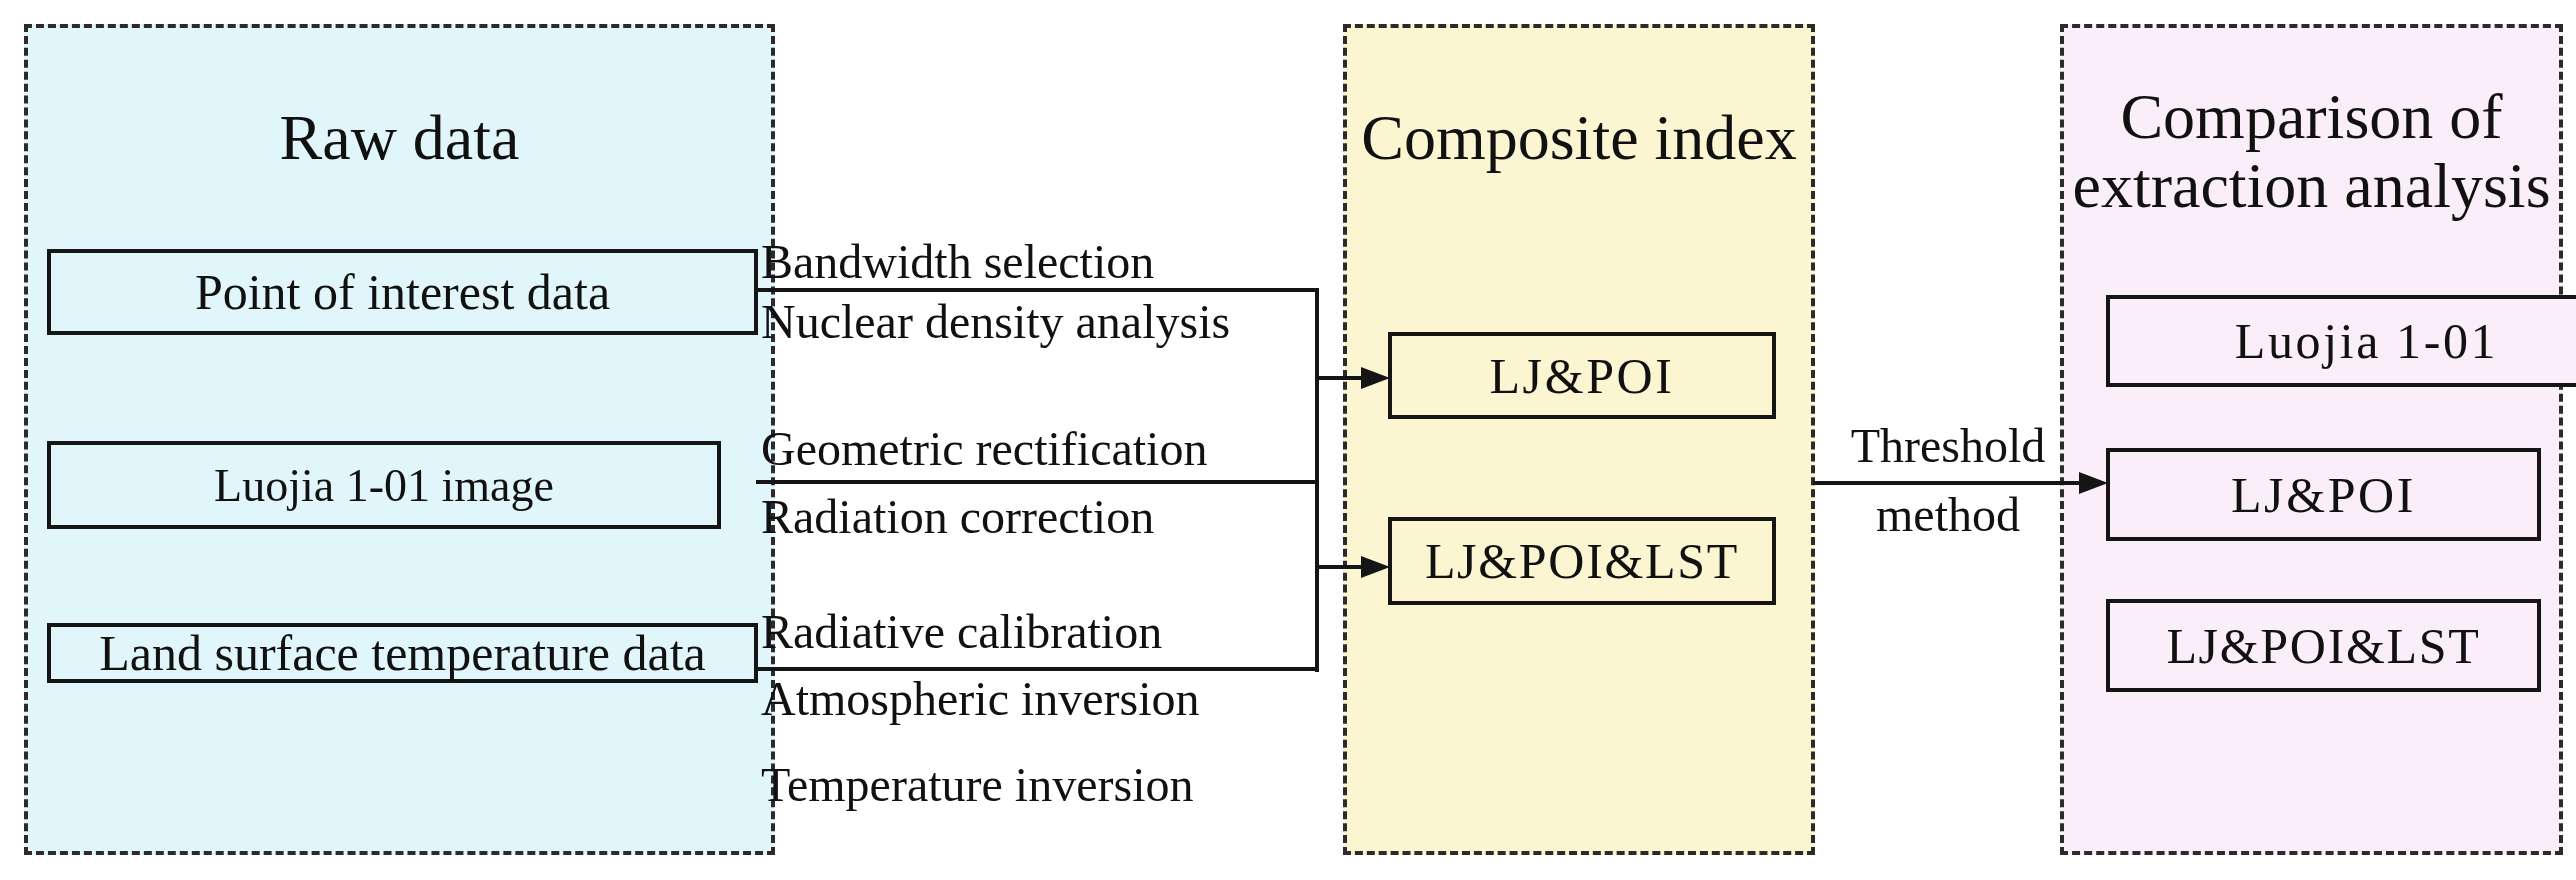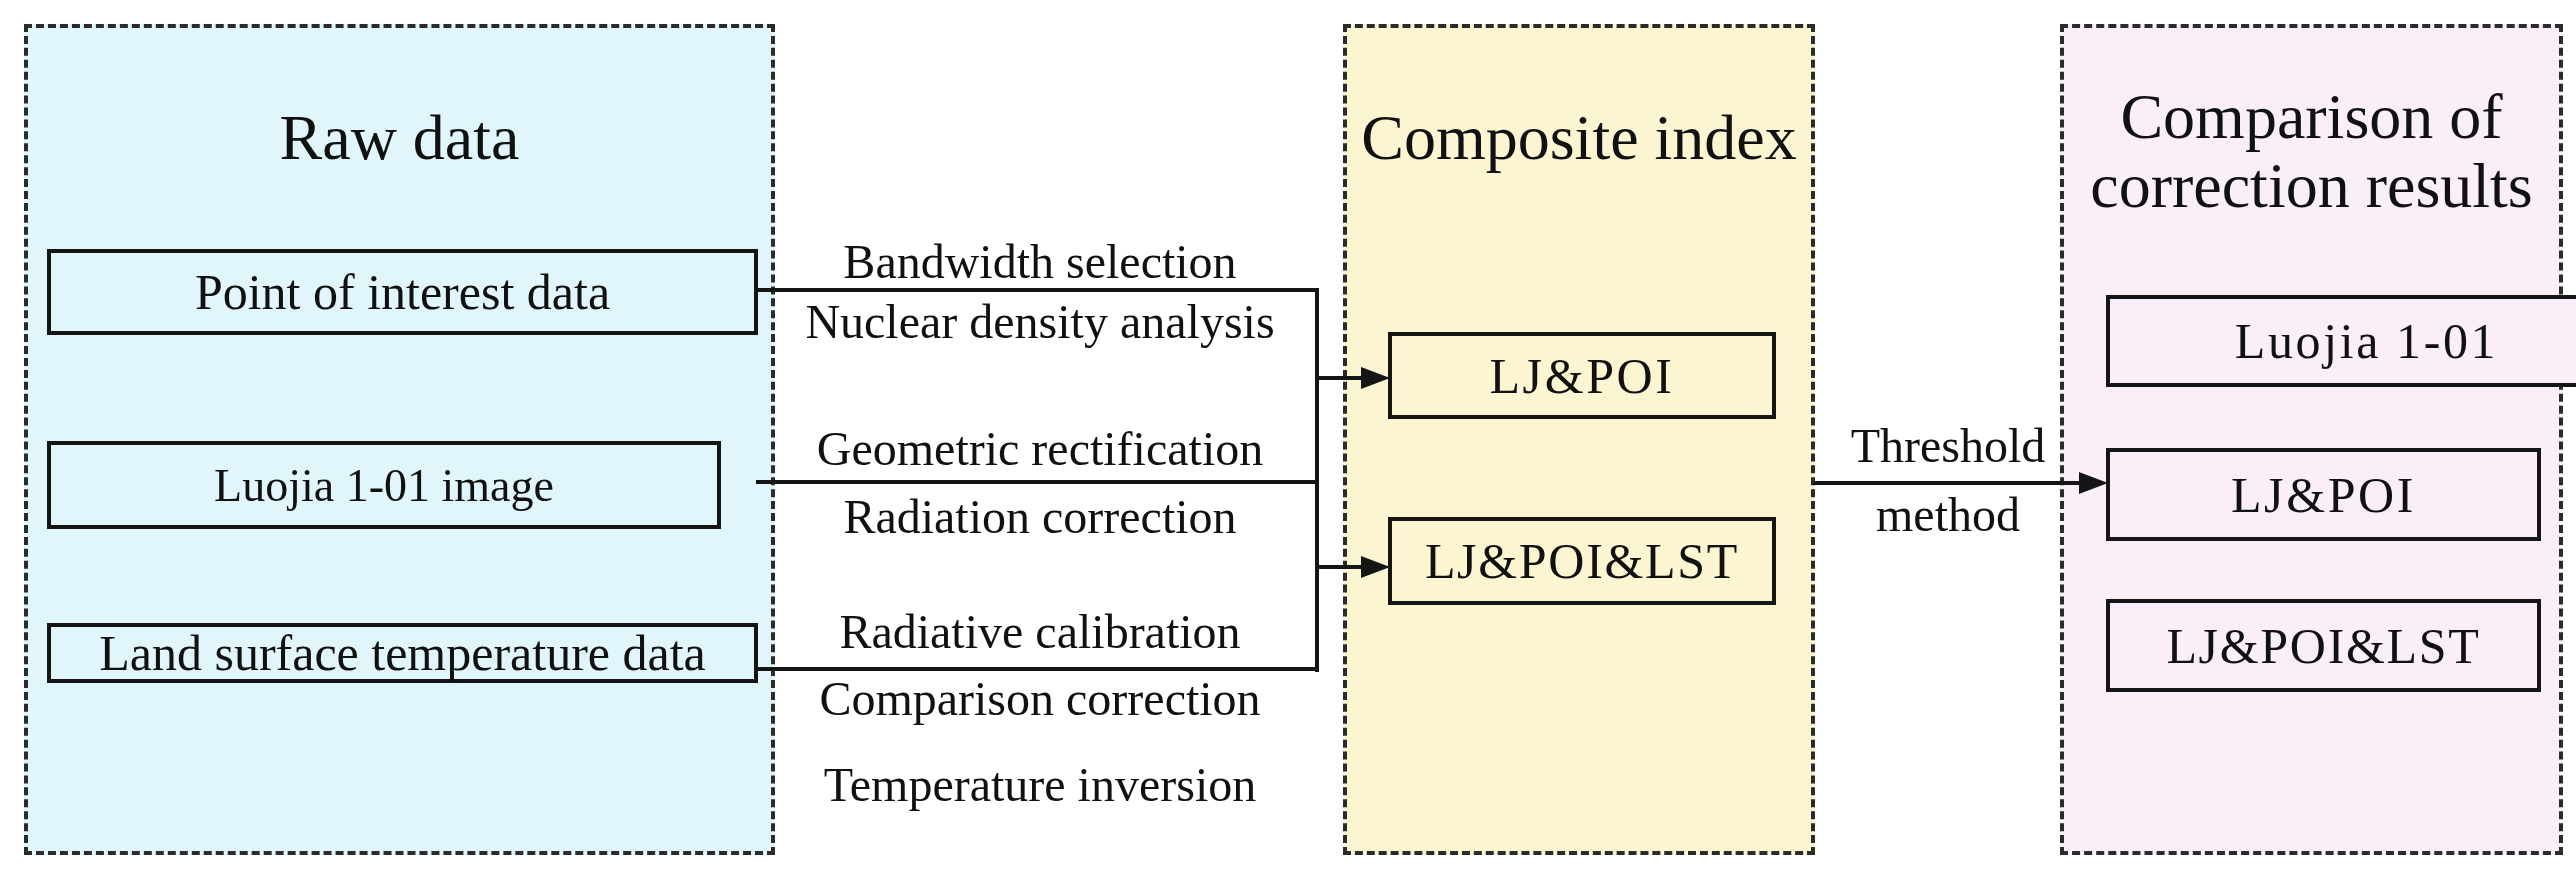--- a/index.html
+++ b/index.html
@@ -55,21 +55,20 @@
     width: 0;
     height: 0;
     border-top: 11px solid transparent;
     border-bottom: 11px solid transparent;
     border-left: 29px solid #151515;
   }
   .plabel {
     position: absolute;
     left: 761px;
     width: 558px;
-    text-align: center;
     font-size: 48px;
     line-height: 53px;
     white-space: nowrap;
   }
   .threshold-label {
     position: absolute;
     left: 1819px;
     width: 258px;
     top: 411px;
     text-align: center;
@@ -88,21 +87,21 @@
   <div class="panel" style="left: 1343px; width: 472px; background-color: rgb(251, 245, 210);"></div>
 
   <div class="panel" style="left: 2060px; width: 503px; background-color: rgb(250, 239, 248);"></div>
 
   <div class="panel-title" style="left:24px; width:751px; top:103px;">Raw data</div>
 
   <div class="panel-title" style="left:1343px; width:472px; top:103px;">Composite index</div>
 
   <div class="panel-title" style="left:2060px; width:503px; top:82px;">
     <div>Comparison of</div>
-    <div>correction results</div>
+    <div>extraction analysis</div>
   </div>
 
   <div class="node-box" style="left: 47px; top: 249px; width: 711px; height: 86px; background-color: rgb(225, 246, 250);">
     <span>Point of interest data</span>
   </div>
 
   <div class="node-box" style="left: 47px; top: 441px; width: 674px; height: 88px; font-size: 46px; background-color: rgb(225, 246, 250);">
     <span>Luojia 1-01 image</span>
   </div>
 
@@ -142,21 +141,21 @@
   <div class="arrowhead" style="left:1361px; top:556px;"></div>
 
   <div class="hline" style="left:1813px; top:481px; width:268px;"></div>
   <div class="arrowhead" style="left:2079px; top:472px;"></div>
 
   <div class="plabel" style="top:235px;">Bandwidth selection</div>
   <div class="plabel" style="top:295px;">Nuclear density analysis</div>
   <div class="plabel" style="top:422px;">Geometric rectification</div>
   <div class="plabel" style="top:490px;">Radiation correction</div>
   <div class="plabel" style="top:605px;">Radiative calibration</div>
-  <div class="plabel" style="top:672px;">Comparison correction</div>
+  <div class="plabel" style="top:672px;">Atmospheric inversion</div>
   <div class="plabel" style="top:736px;margin-top:22px;">Temperature inversion</div>
 
   <div class="threshold-label">
     <div>Threshold</div>
     <div>method</div>
   </div>
 
 </div>
 
 

